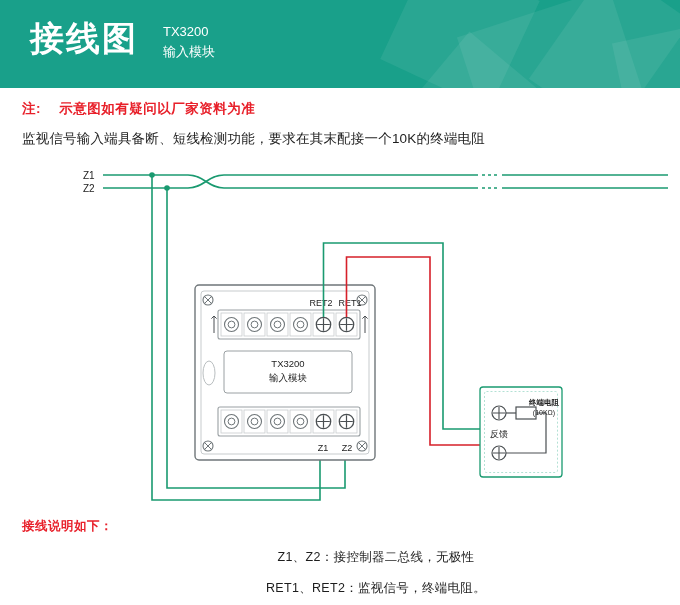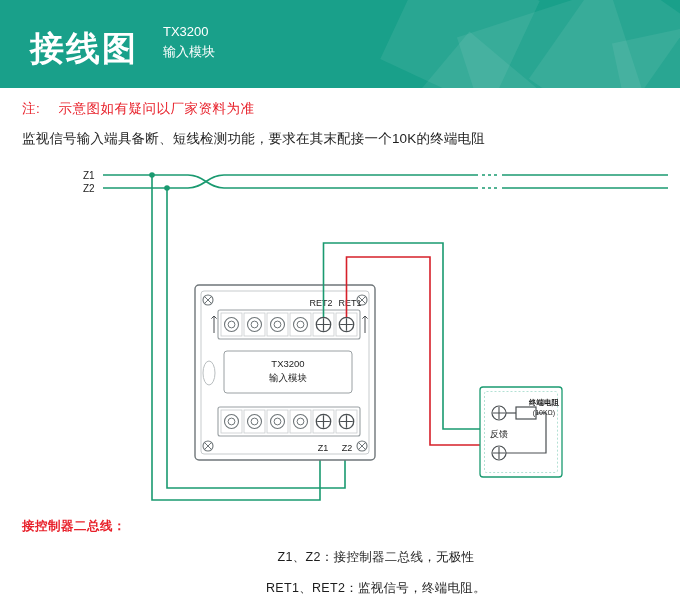--- a/index.html
+++ b/index.html
@@ -31,21 +31,21 @@
   }
   .f1 { left: 400px; top: -30px; width: 120px; height: 120px; transform: rotate(25deg); }
   .f2 { left: 470px; top: 10px; width: 160px; height: 110px; transform: rotate(-18deg); background: rgba(255,255,255,0.05); }
   .f3 { left: 560px; top: -20px; width: 100px; height: 140px; transform: rotate(35deg); background: rgba(255,255,255,0.06); }
   .f4 { left: 620px; top: 30px; width: 120px; height: 90px; transform: rotate(-12deg); background: rgba(255,255,255,0.05); }
   .f5 { left: 430px; top: 50px; width: 90px; height: 90px; transform: rotate(40deg); background: rgba(255,255,255,0.04); }
 
   .header-title {
     position: absolute;
     left: 30px;
-    top: 24px;
+    top: 14px;
     font-size: 34px;
     font-weight: bold;
     color: #ffffff;
     letter-spacing: 2px;
     line-height: 48px;
   }
   .header-sub {
     position: absolute;
     left: 163px;
     top: 22px;
@@ -54,21 +54,21 @@
     line-height: 20px;
   }
   .header-sub .l2 { display: block; }
 
   
   .note-line {
     position: absolute;
     left: 22px;
     top: 100px;
     font-size: 13.5px;
-    font-weight: normal;
+    font-weight: bold;
     color: #e8202a;
     letter-spacing: 0.5px;
   }
   .note-line .note-label { margin-right: 14px; }
   .desc-line {
     position: absolute;
     left: 22px;
     top: 130px;
     font-size: 13.5px;
     color: #1d1d1d;
@@ -303,16 +303,16 @@
       <path d="M536 258 L546 258 L546 298 L506 298" stroke="#4a4f52" stroke-width="1.2" fill="none"></path>
     </g>
 
     <text x="544" y="250" text-anchor="middle" font-family="Liberation Sans, sans-serif" font-size="7.5" font-weight="bold" fill="#1d1d1d">终端电阻</text>
     <text x="544" y="260" text-anchor="middle" font-family="Liberation Sans, sans-serif" font-size="7" fill="#1d1d1d">(10KΩ)</text>
   </g>
 </svg>
 </div>
 
 <div class="footer">
-  <div class="footer-title">接控制器二总线：</div>
+  <div class="footer-title">接线说明如下：</div>
   <div class="footer-item">Z1、Z2：接控制器二总线，无极性</div>
   <div class="footer-item">RET1、RET2：监视信号，终端电阻。</div>
 </div>
 
 </body></html>

